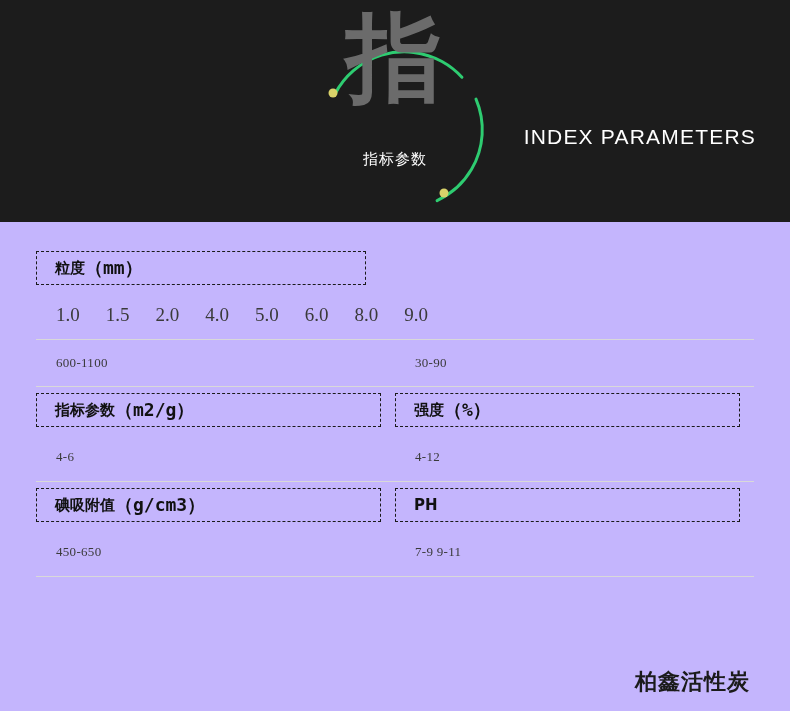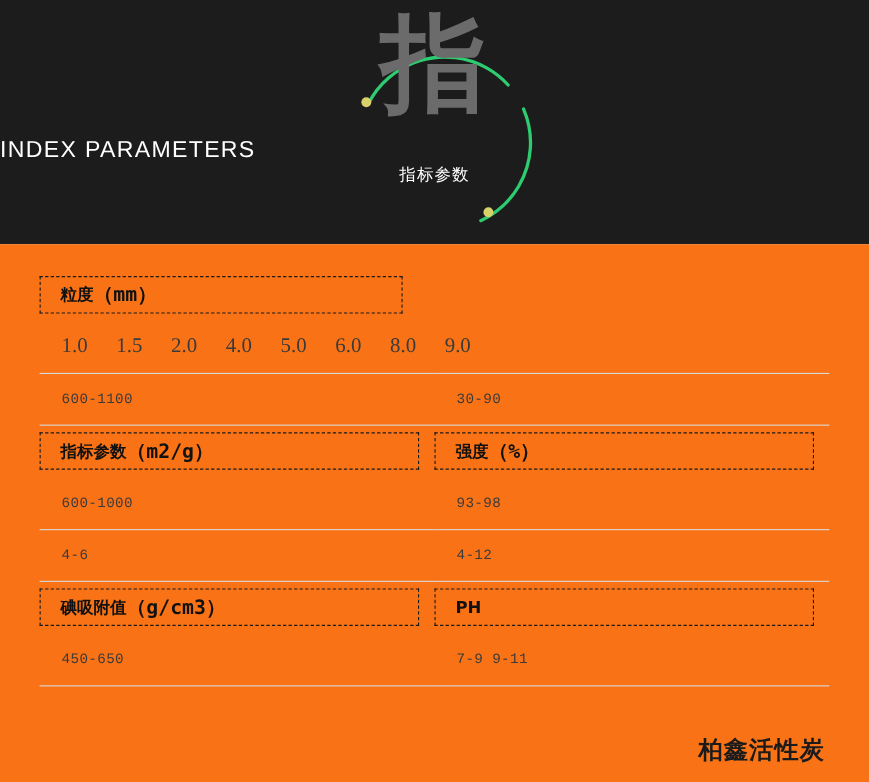--- a/index.html
+++ b/index.html
@@ -50,21 +50,21 @@
     left: 295px;
     top: 18px;
     width: 210px;
     height: 190px;
   }
   .index-title {
     position: absolute;
     left: 0;
     top: 125px;
     width: 756px;
-    text-align: left;
+    text-align: right;
     font-family: "Liberation Sans", sans-serif;
     font-size: 21px;
     font-weight: 500;
     letter-spacing: 1.2px;
     color: #ffffff;
   }
   .index-sub {
     position: absolute;
     left: 0;
     top: 150px;
@@ -74,21 +74,21 @@
     font-size: 15px;
     color: #ffffff;
     letter-spacing: 1px;
   }
 
   
   .table-wrap {
     position: relative;
     width: 790px;
     height: 489px;
-    background: #f97316;
+    background: #c4b5fd;
     padding: 22px 36px 0 36px;
   }
   .table {
     width: 718px;
     border-collapse: collapse;
     table-layout: fixed;
   }
   .row-label td {
     padding: 0;
     height: 48px;
@@ -116,21 +116,21 @@
     white-space: nowrap;
   }
   .cellbox .unit {
     font-family: "DejaVu Sans Mono", monospace;
     font-size: 18px;
     font-weight: bold;
     color: #111111;
     white-space: nowrap;
   }
   .valtext {
-    font-family: Liberation Mono, monospace;
+    font-family: Liberation Serif, serif;
     font-size: 13px;
     color: #3a3a3a;
     padding-left: 20px;
     letter-spacing: 0.3px;
     white-space: nowrap;
   }
   .sizes {
     font-family: Liberation Serif, serif;
     font-size: 19px;
     color: #3a3a3a;
@@ -212,28 +212,20 @@
           </div>
         </td>
         <td class="half">
           <div class="cellbox">
             <span class="lbl">强度</span>
               <span class="unit">（%）</span>
           </div>
         </td>
       </tr>
 
-      <tr class="row-value">
-        <td class="half">
-          <div class="valtext">600-1000</div>
-        </td>
-        <td class="half">
-          <div class="valtext">93-98</div>
-        </td>
-      </tr>
 
 
       <tr class="row-value">
         <td class="half">
           <div class="valtext">4-6</div>
         </td>
         <td class="half">
           <div class="valtext">4-12</div>
         </td>
       </tr>

